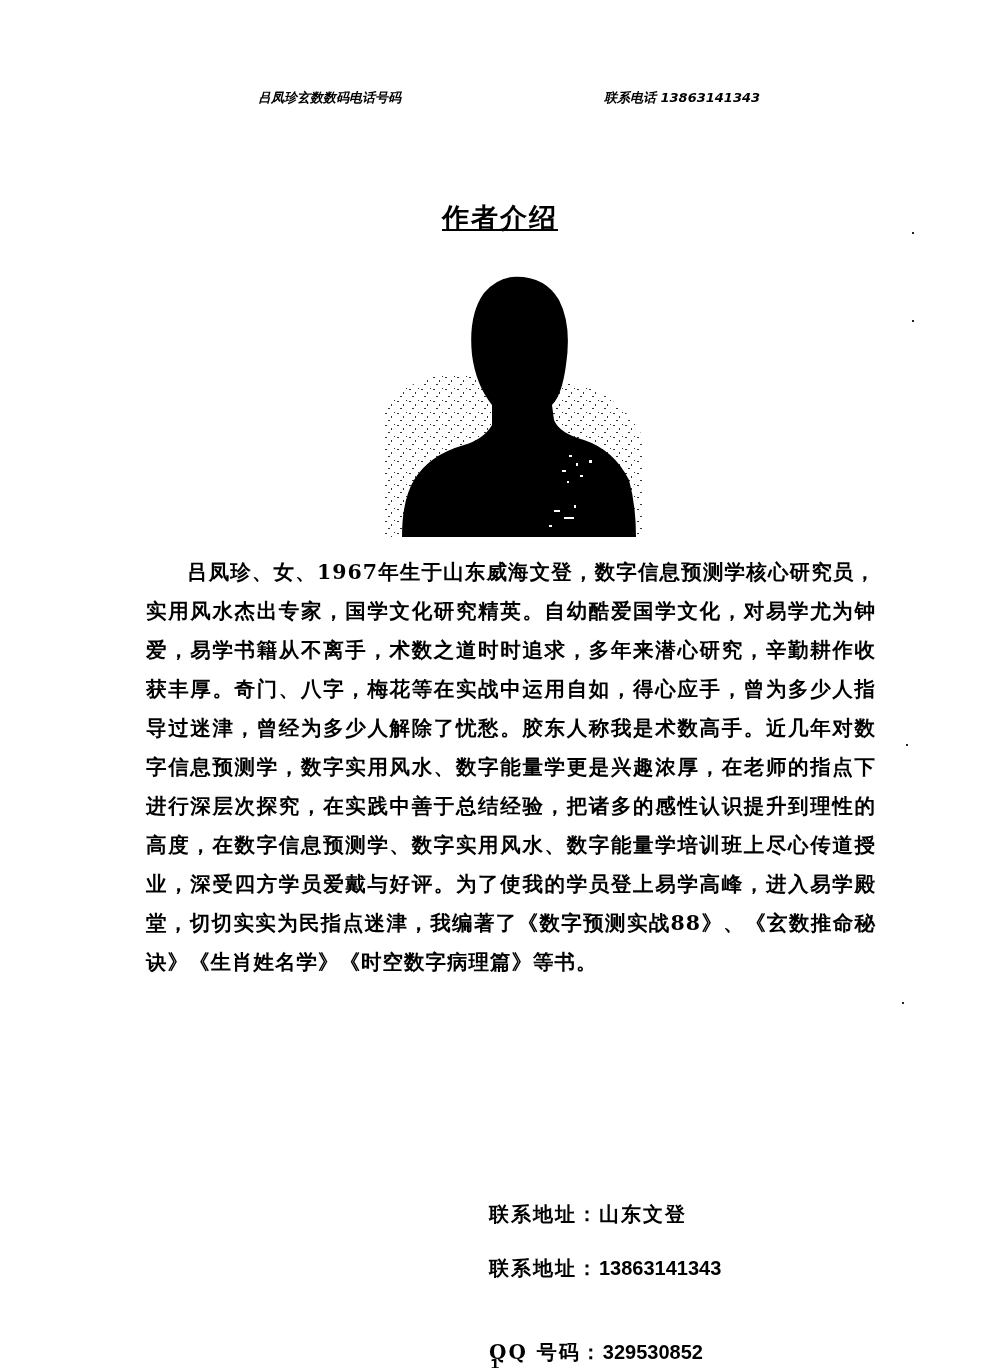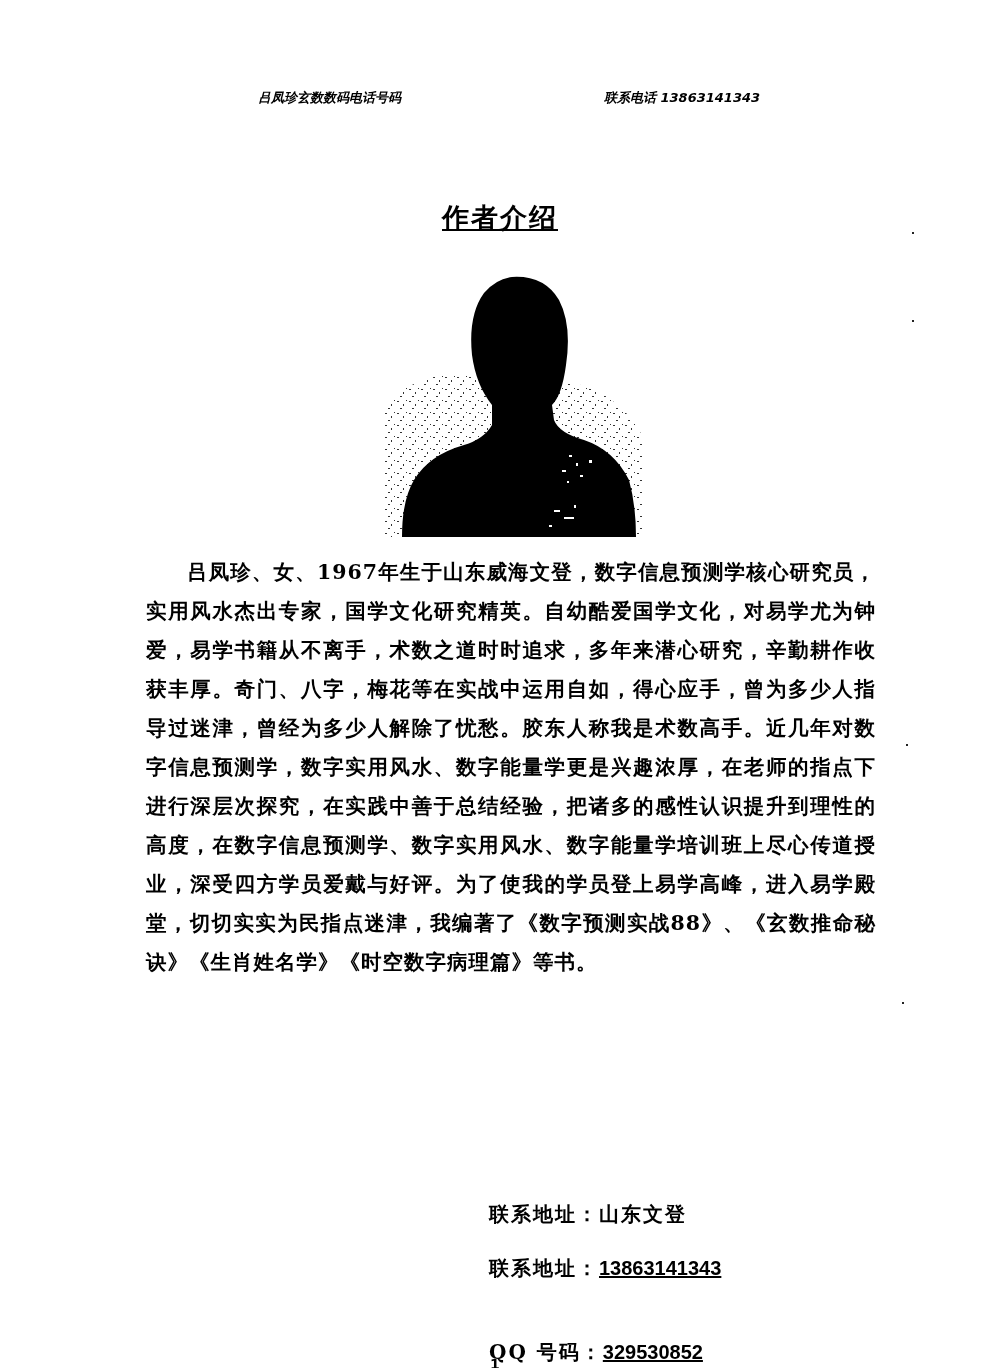--- a/index.html
+++ b/index.html
@@ -21,21 +21,21 @@
       position: absolute; left: 146px; top: 553px; width: 730px;
       font-size: 20.5px; font-weight: bold; line-height: 39px;
       text-align: justify; text-indent: 2em; letter-spacing: 1px;
       font-family: "DejaVu Serif", "Liberation Serif", serif;
     }
     .contact { position: absolute; left: 474px; font-size: 20px; font-weight: bold; letter-spacing: 2px;
       font-family: "DejaVu Serif", "Liberation Serif", serif; margin-left: 15px; }
     .c1 { top: 1201px; }
     .c2 { top: 1255px; }
     .c3 { top: 1339px; }
-    .c-val-num { font-family: "Liberation Sans", sans-serif; letter-spacing: 0; text-decoration: underline; }
+    .c-val-num { font-family: "Liberation Sans", sans-serif; letter-spacing: 0; }
     .page-num { position: absolute; left: 490px; top: 1356px; font-size: 14px; font-weight: bold; }
     .speck { position: absolute; width: 2px; height: 2px; background: #222; }
   </style>
 </head>
 <body>
 
 <div class="hdr hdr-left">吕凤珍玄数数码电话号码</div>
 <div class="hdr hdr-right">联系电话 13863141343</div>
 
 <div class="title">作者介绍</div>

